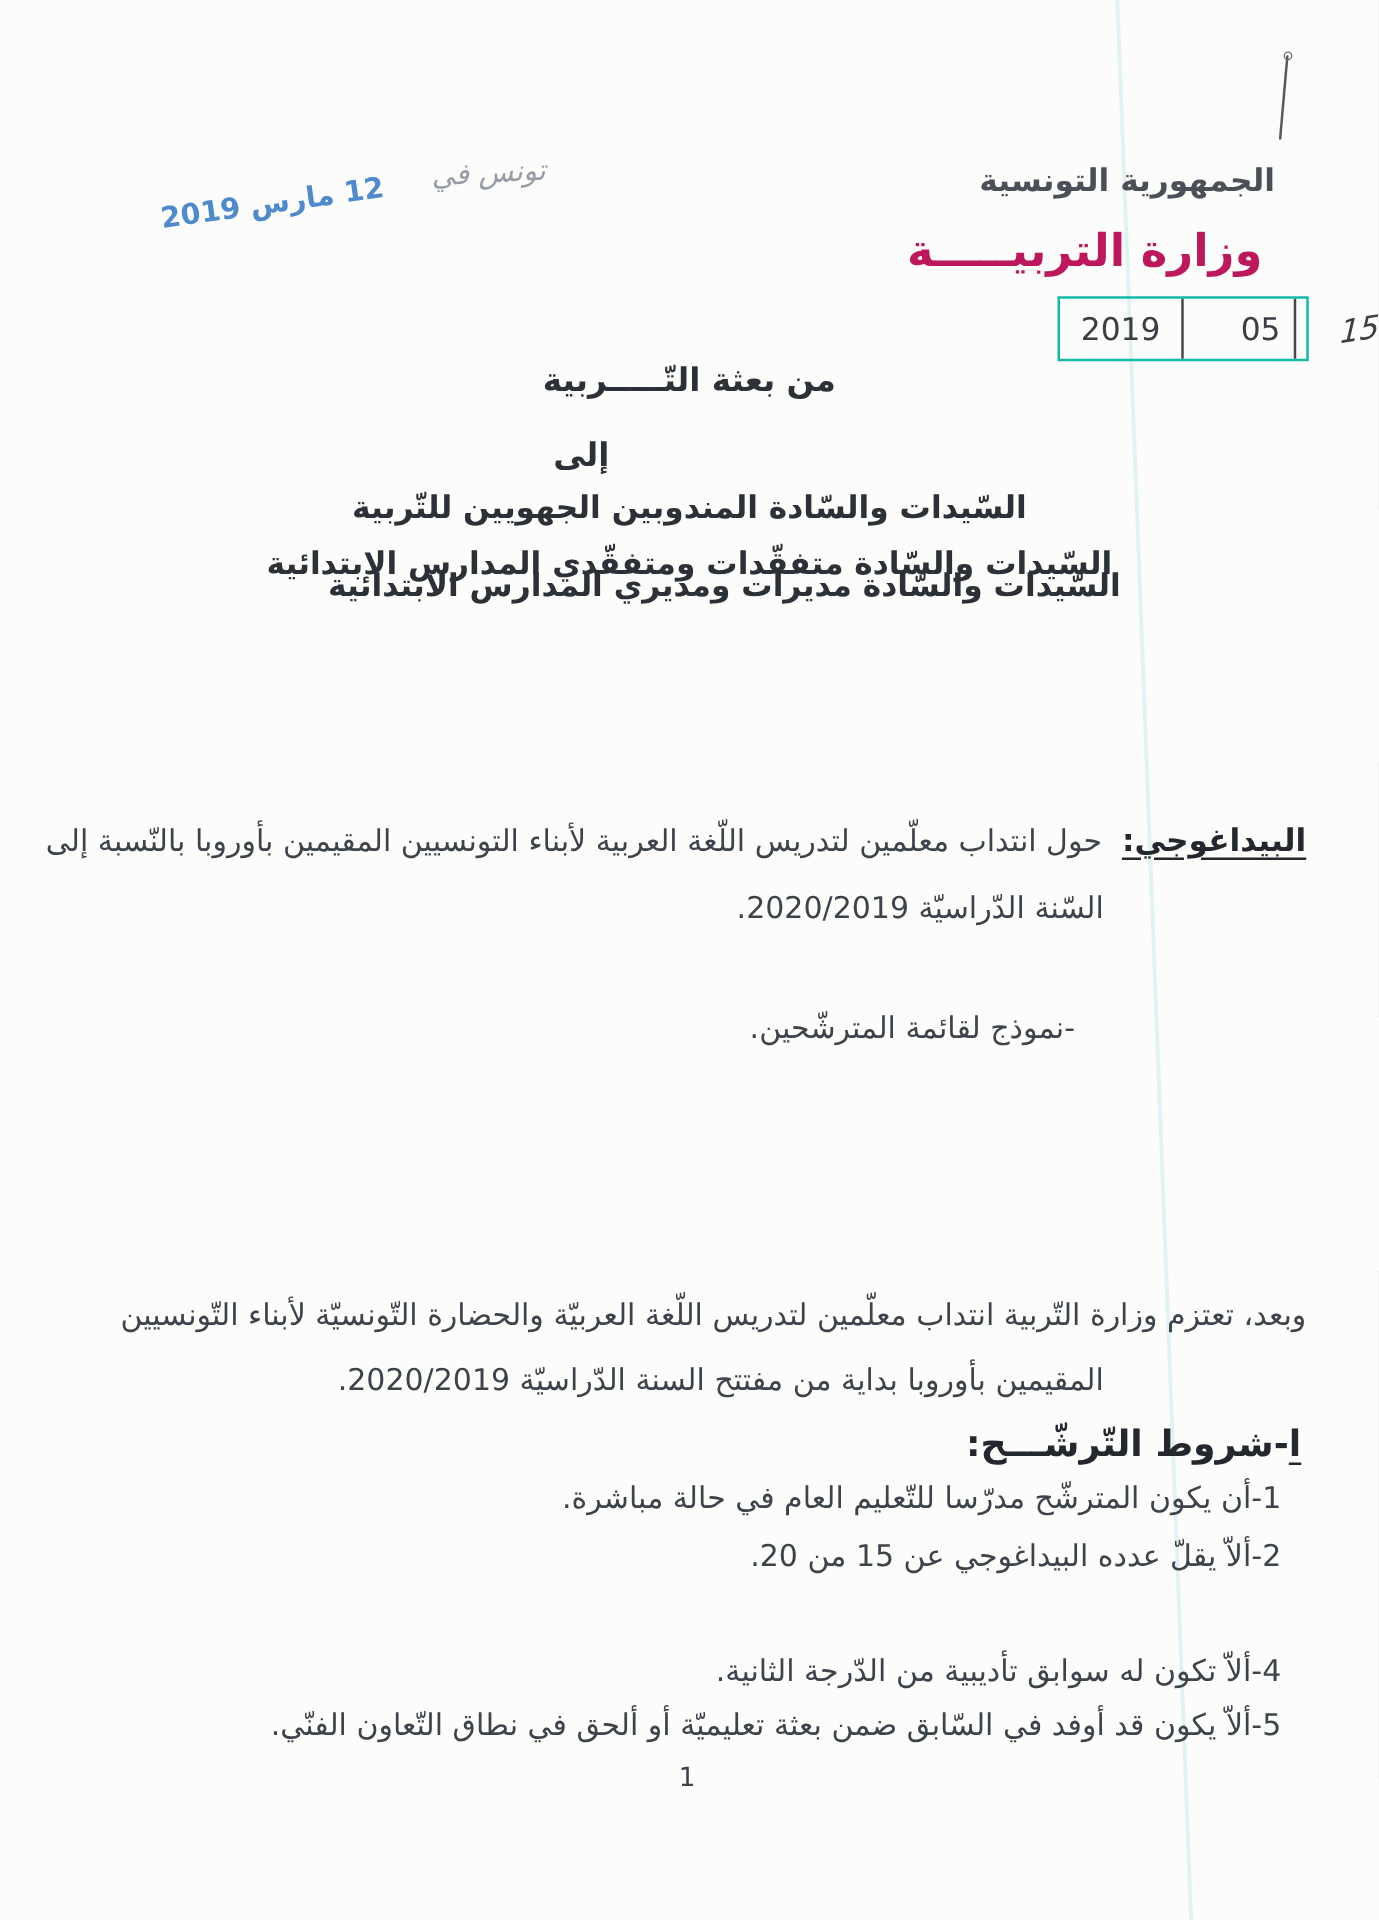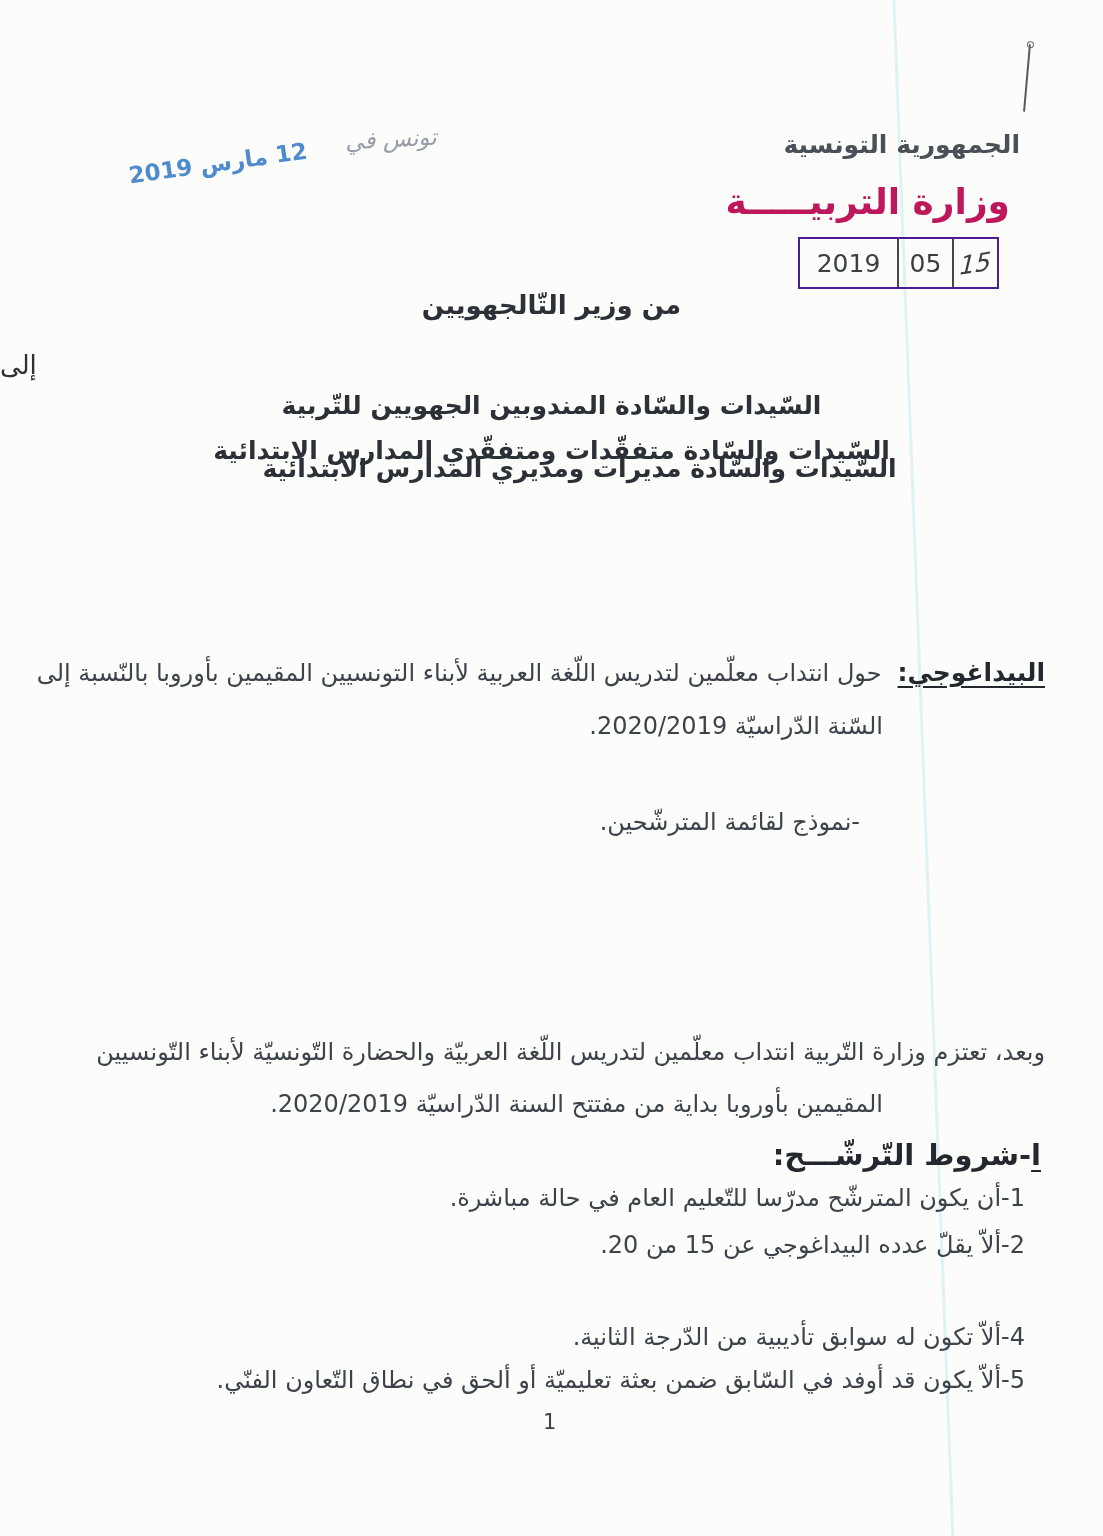--- a/index.html
+++ b/index.html
@@ -30,33 +30,33 @@
     border:1px solid #6a6a68;border-radius:50%;
   }
   .republic{top:130px;right:83px;font-size:25px;font-weight:bold;color:#4a5058;letter-spacing:1px;}
   .ministry{top:181px;right:93px;font-size:36px;font-weight:bold;color:#be185d;letter-spacing:1px;margin-left:10px;}
   .tunis{top:126px;left:345px;font-size:23px;color:#979da6;transform:rotate(-3deg);font-style:italic;}
   .stamp{
     top:150px;left:128px;font-size:23px;font-weight:bold;
     color:#4e8bcd;transform:rotate(-8deg);letter-spacing:2px;
   }
   .datebox{
-    position:absolute;top:237px;left:798px;width:197px;height:48px;
-    border:2px solid #4c1d95;display:flex;direction:ltr;background:transparent;
+    position:absolute;top:237px;left:846px;width:197px;height:48px;
+    border:2px solid #14b8a6;display:flex;direction:ltr;background:transparent;gap:35px;
   }
   .datebox .cell{
     display:flex;align-items:center;justify-content:center;
     font-size:25px;color:#3a3f45;
   }
   .cell-year{flex:0 0 97px;border-right:2px solid #474747;}
   .cell-month{flex:0 0 53px;border-right:2px solid #474747;}
   .cell-day{flex:1;font-style:italic;font-size:31px;color:#40454d;
     transform:rotate(-9deg) skewX(-12deg);}
   .from-line{top:290px;left:0;width:1103px;text-align:center;font-size:26px;font-weight:bold;color:#2c3138;}
-  .to-line{top:350px;left:0;width:930px;text-align:left;font-size:26px;font-weight:normal;color:#2c3138;}
+  .to-line{top:350px;left:0;width:930px;text-align:center;font-size:26px;font-weight:bold;color:#2c3138;}
   .addr{left:0;width:1103px;text-align:center;font-size:25px;font-weight:bold;color:#2c3138;}
   .addr1{top:391px;}
   .addr2{top:436px;}
   .addr3{top:454px;padding-left:28px;}
   .lbl{
     font-weight:bold;color:#23272e;
     text-decoration:underline;text-underline-offset:5px;
     margin-left:16px;font-size:25px;
   }
   .bodytext{font-size:24px;color:#3d434b;}
@@ -88,21 +88,21 @@
   <div class="abs tunis">تونس في</div>
   <div class="abs stamp">12 مارس 2019</div>
   <div class="abs ministry">وزارة التربيـــــة</div>
 
   <div class="datebox">
     <div class="cell cell-year">2019</div>
     <div class="cell cell-month">05</div>
     <div class="cell cell-day">15</div>
   </div>
 
-  <div class="abs from-line">من وزير التّالجهويين</div>
+  <div class="abs from-line">من بعثة التّـــــربية</div>
   <div class="abs to-line">إلى</div>
   <div class="abs addr addr2">السّيدات والسّادة متفقّدات ومتفقّدي المدارس الابتدائية</div>
   <div class="abs addr addr1">السّيدات والسّادة المندوبين الجهويين للتّربية</div>
   <div class="abs addr addr3">السّيدات والسّادة مديرات ومديري المدارس الابتدائية</div>
 
   <div class="abs subj1">
     <span class="lbl">البيداغوجي:</span><span class="bodytext">حول انتداب معلّمين لتدريس اللّغة العربية لأبناء التونسيين المقيمين بأوروبا بالنّسبة إلى</span>
   </div>
   <div class="abs subj2 bodytext">السّنة الدّراسيّة 2020/2019.</div>
 

